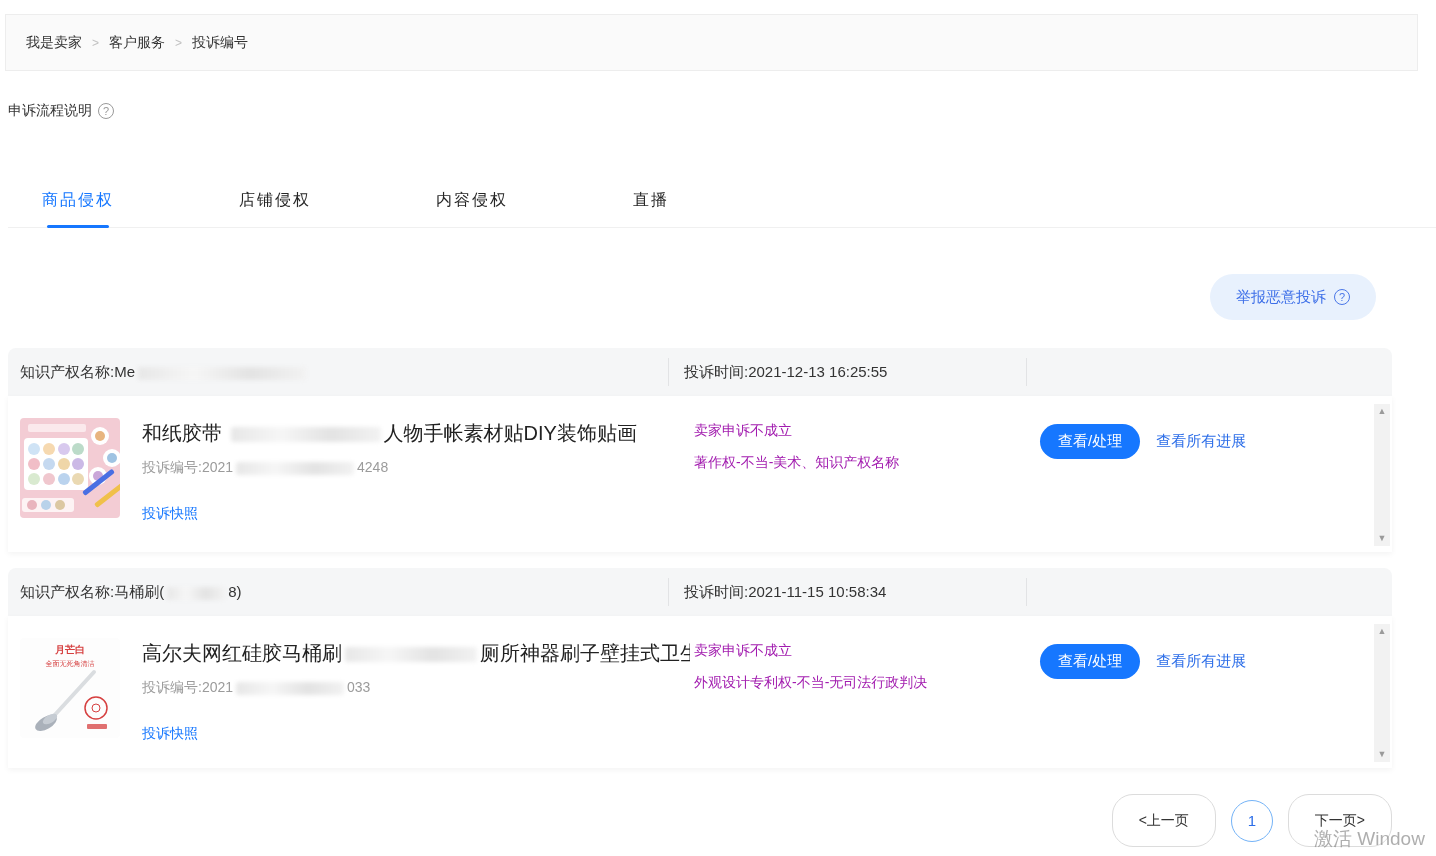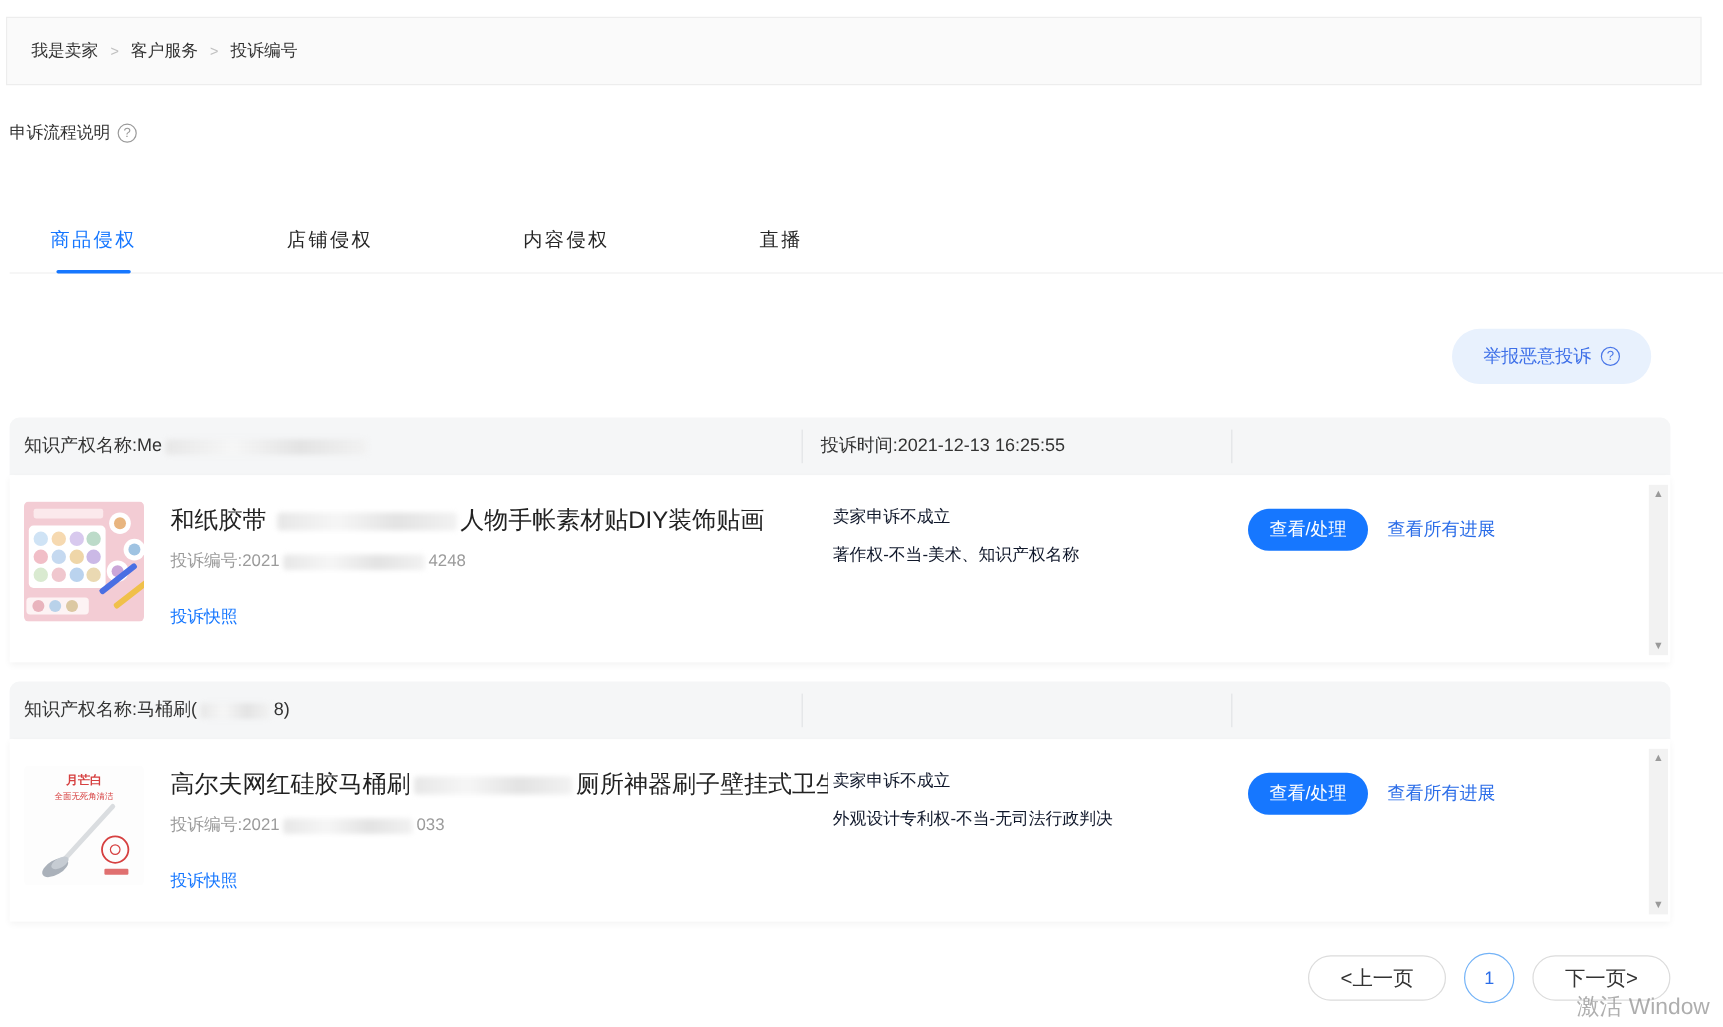--- a/index.html
+++ b/index.html
@@ -71,21 +71,21 @@
 
   .prod-img {
     position:absolute; left:12px; top:22px; width:100px; height:100px;
     border-radius:4px; overflow:hidden;
   }
   .item-main { position:absolute; left:134px; top:24px; width:548px; }
   .item-title { font-size:20px; color:#222; white-space:nowrap; overflow:hidden; max-width:548px; }
   .item-no { margin-top:12px; font-size:14px; color:#9b9b9b; white-space:nowrap; }
   .snap-link { display:inline-block; margin-top:28px; font-size:14px; color:#1677ff; cursor:pointer; }
 
-  .row-right { position:absolute; left:686px; top:26px; width:335px; font-size:14px; color:#0f172a; }
+  .row-right { position:absolute; left:686px; top:26px; width:335px; font-size:14px; color:#a21caf; }
   .row-right .line2 { margin-top:14px; }
 
   .row-actions { position:absolute; left:1032px; top:28px; display:flex; align-items:center; gap:16px; }
   .handle-btn {
     background:#1677ff; color:#fff; border:none; border-radius:18px;
     padding:8px 18px; font-size:15px; cursor:pointer; font-family:inherit;
   }
   .progress-link { font-size:15px; color:#2b6de8; cursor:pointer; white-space:nowrap; }
 
   
@@ -99,22 +99,22 @@
   
   .blur-patch {
     display:inline-block; height:13px; border-radius:3px; vertical-align:middle;
     background:linear-gradient(90deg,#e7e7e7,#f6f6f6,#e3e3e3,#f2f2f2);
     filter:blur(2px); margin:0 3px;
   }
 
   
   .pagination { position:absolute; right:44px; top:794px; display:flex; align-items:center; gap:15px; }
   .page-pill {
-    height:38px; padding:0 26px; border:1px solid #dcdcdc; border-radius:21px;
-    background:#fff; font-size:17px; color:#333; cursor:pointer; font-family:inherit;
+    height:53px; padding:0 26px; border:1px solid #dcdcdc; border-radius:21px;
+    background:#fff; font-size:14px; color:#333; cursor:pointer; font-family:inherit;
     display:flex; align-items:center;
   }
   .page-num {
     width:42px; height:42px; border:1px solid #74b3f7; border-radius:50%;
     display:flex; align-items:center; justify-content:center;
     color:#2b6de8; font-size:15px; cursor:pointer; background:#fff;
   }
 
   .watermark {
     position:absolute; left:1314px; top:826px; font-size:19px;
@@ -215,20 +215,21 @@
         <span class="scroll-arrow">▲</span>
         <span class="scroll-arrow">▼</span>
       </div>
     </div>
   </div>
 
   <div class="card card-2">
     <div class="card-head">
       <span class="h-col1"><span>知识产权名称:马桶刷(</span><span class="blur-patch" style="width:58px"></span><span>8)</span></span>
       <span class="h-div d1"></span>
+      <span class="h-col2">投诉时间:2021-11-15 10:58:34</span>
       <span class="h-div d2"></span>
     </div>
     <div class="card-body">
       <svg class="prod-img" viewBox="0 0 100 100">
         <rect width="100" height="100" fill="#fdfdfd"></rect>
         <text x="50" y="15" text-anchor="middle" font-size="10" font-weight="bold" fill="#d64040">月芒白</text>
         <text x="50" y="28" text-anchor="middle" font-size="7" fill="#d64040">全面无死角清洁</text>
         <line x1="74" y1="34" x2="32" y2="80" stroke="#dadde0" stroke-width="4" stroke-linecap="round"></line>
         <ellipse cx="26" cy="85" rx="12" ry="6" fill="#aab1ba" transform="rotate(-30 26 85)"></ellipse>
         <ellipse cx="30" cy="81" rx="8" ry="4" fill="#c6ccd3" transform="rotate(-30 30 81)"></ellipse>

